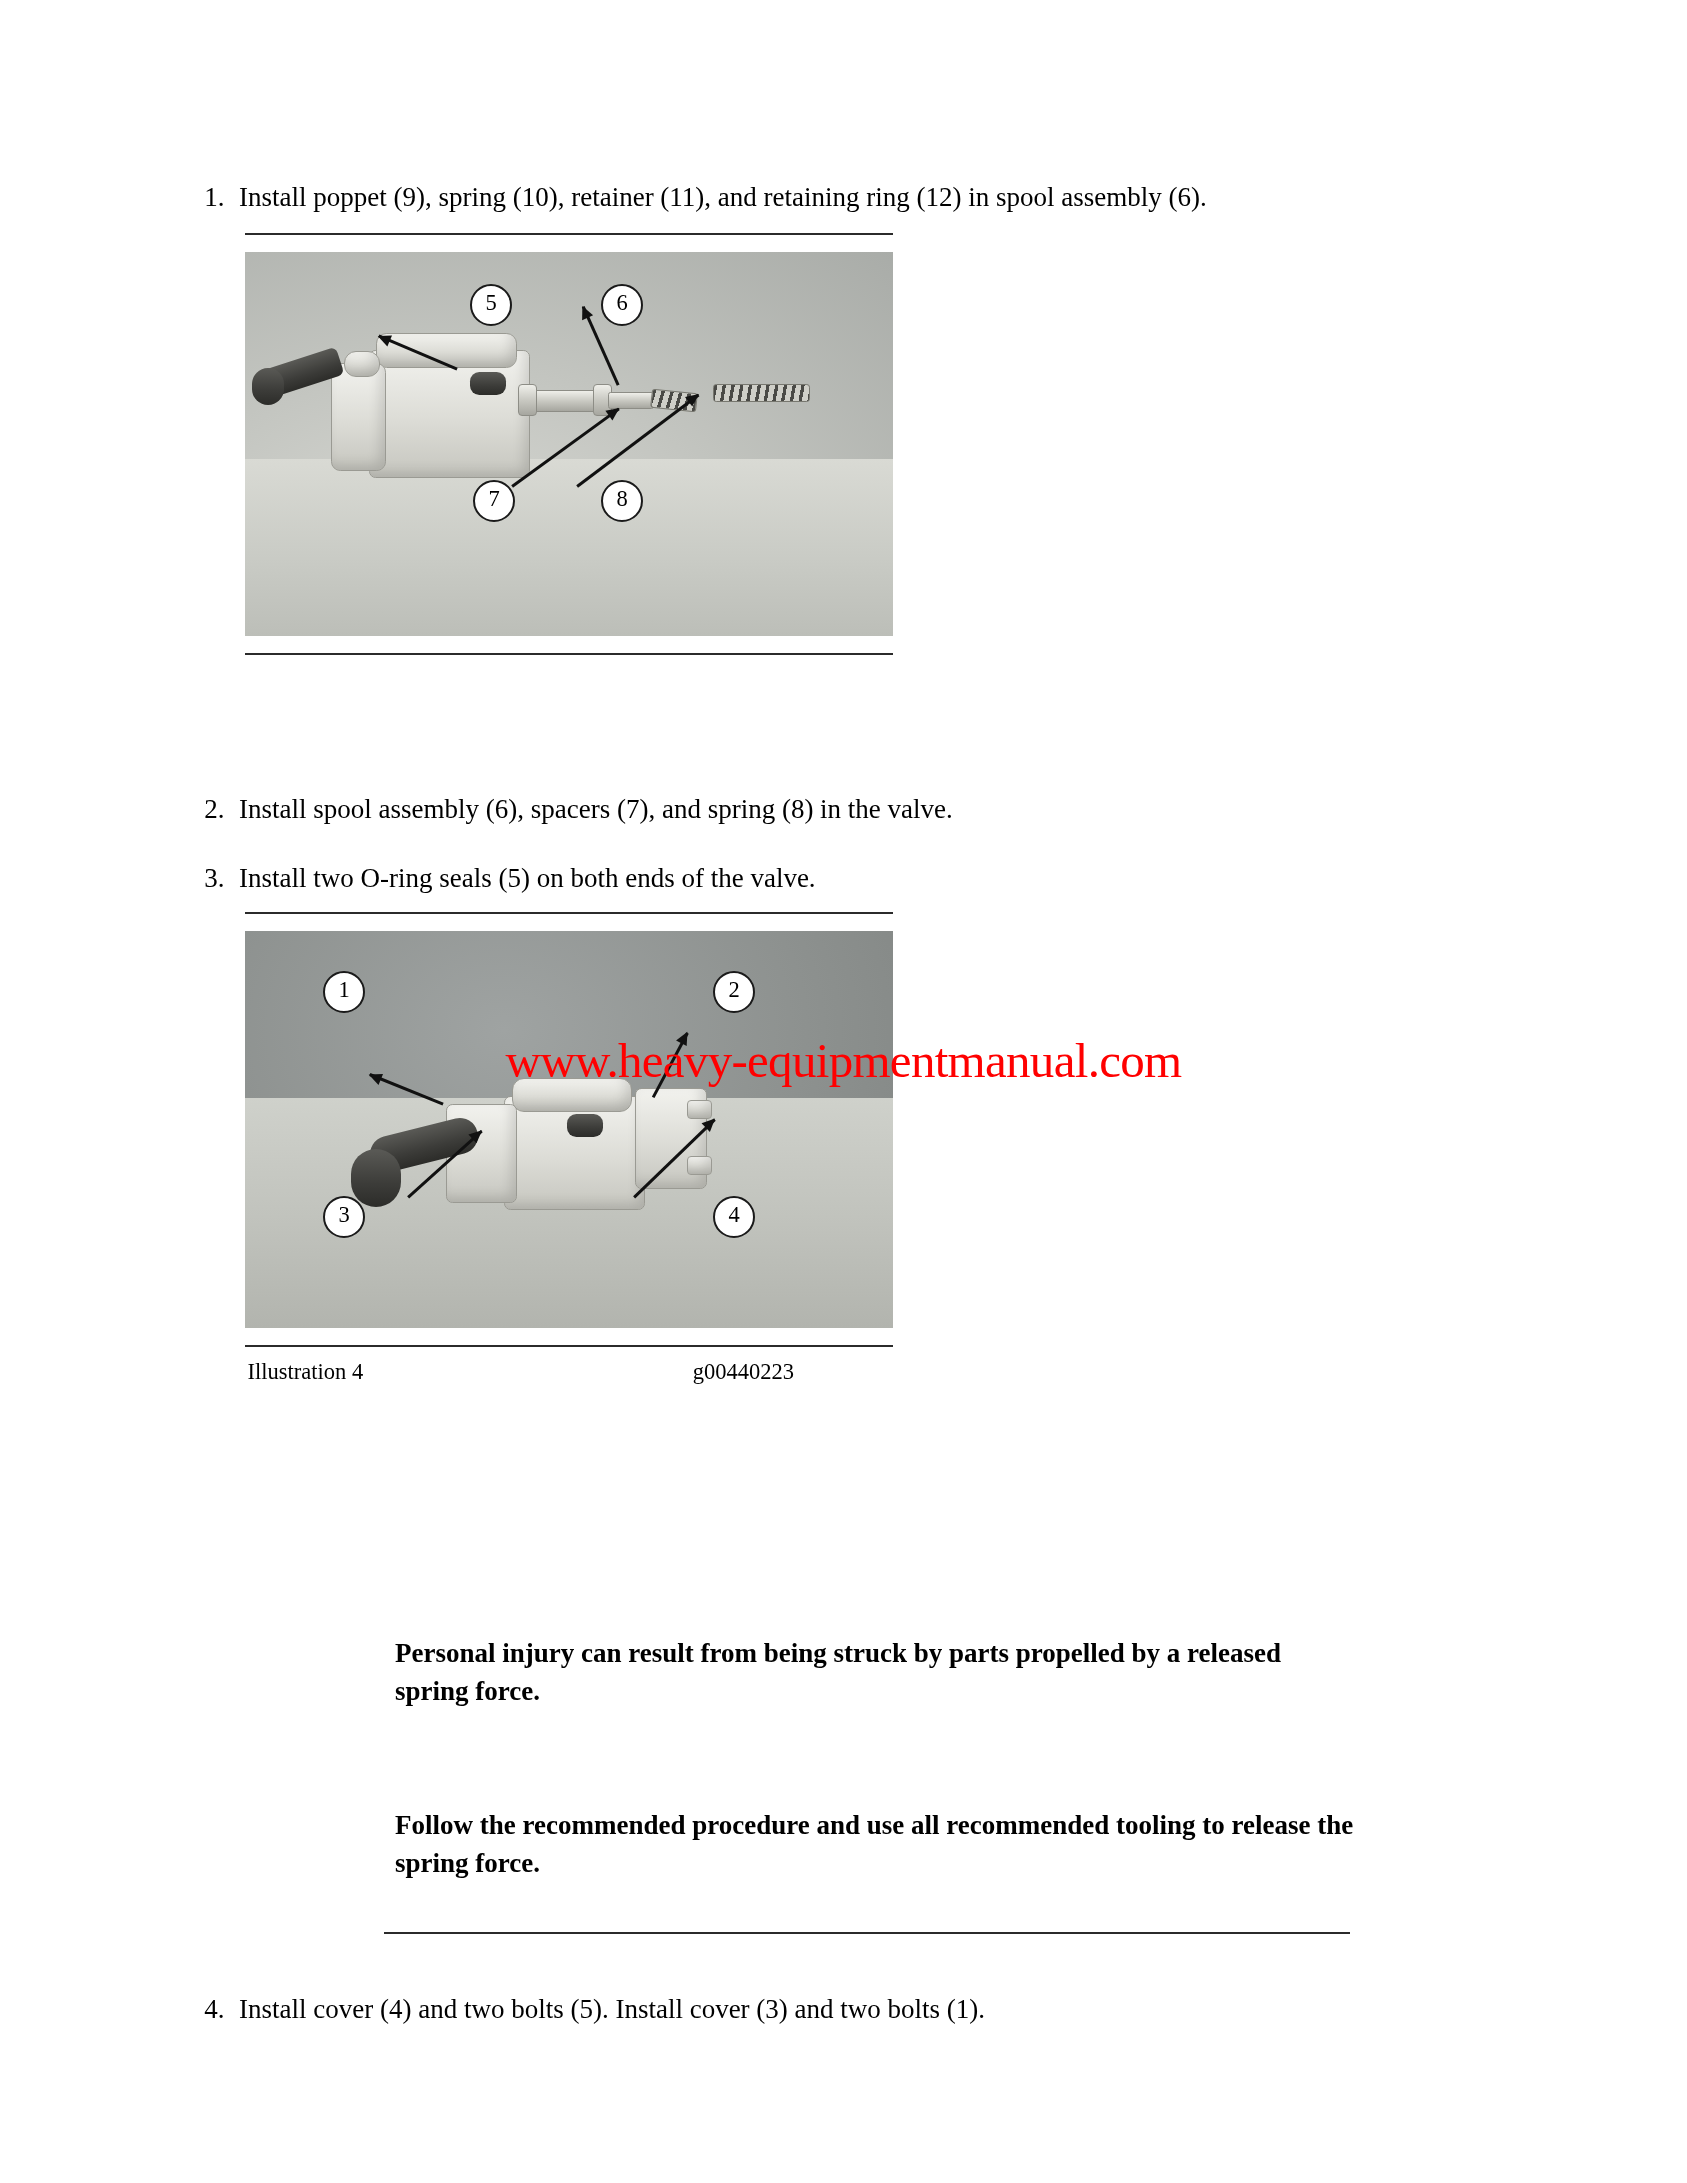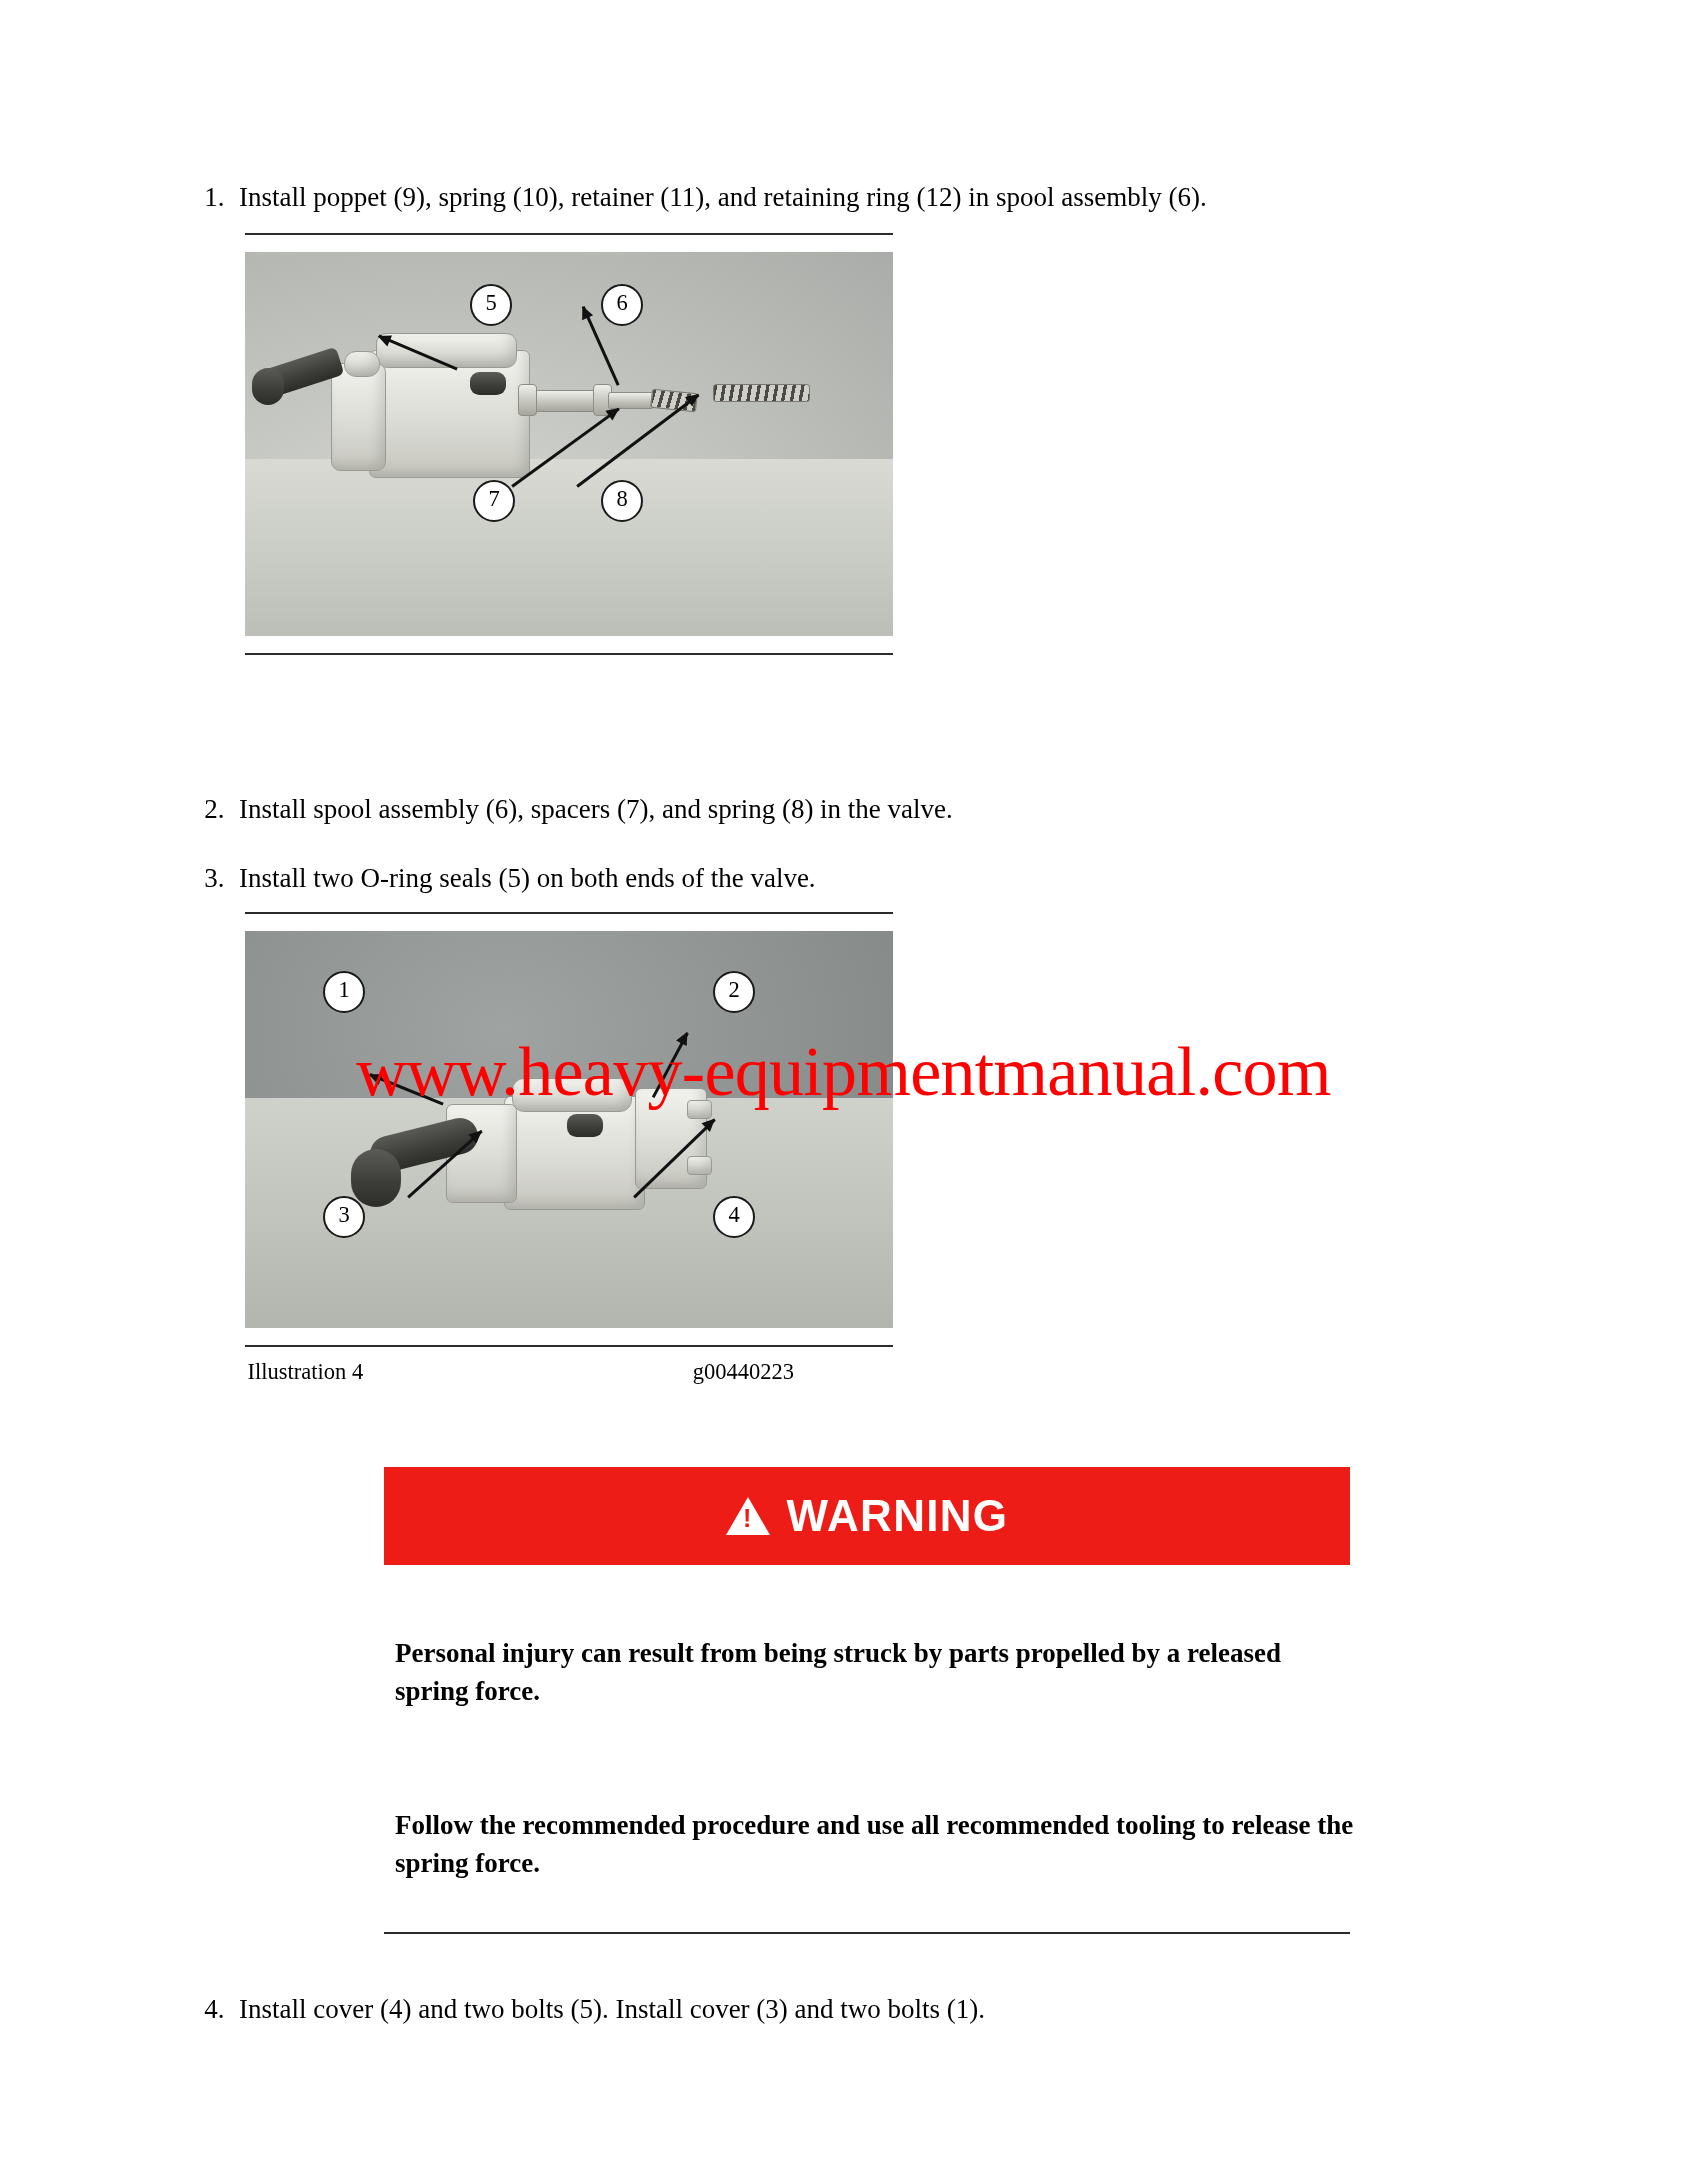--- a/index.html
+++ b/index.html
@@ -203,21 +203,21 @@
   }
 
   
   .watermark {
     position: absolute;
     left: 0;
     width: 1687px;
     text-align: center;
     color: #ff0000;
     font-family: "Liberation Serif", serif;
-    font-size: 70px;
+    font-size: 49px;
     font-weight: 400;
     letter-spacing: -0.7px;
     z-index: 20;
     pointer-events: none;
     white-space: nowrap;
   }
 </style>
 </head>
 <body>
 
@@ -306,24 +306,20 @@
     <div class="rule" style="margin-top:17px;"></div>
 
     <div class="caption">
       <span class="cap-left">Illustration 4</span>
       <span class="cap-right">g00440223</span>
     </div>
   </div>
 
   <div class="watermark" style="top:1032px;">www.heavy-equipmentmanual.com</div>
 
-  <div class="warn-banner" style="left:384px; top:1467px; width:966px; height:98px;">
-    <div class="warn-tri"></div>
-    <div class="warn-word">WARNING</div>
-  </div>
 
   <div class="warn-para" style="left:384px; top:1634px; width:966px;">Personal injury can result from being struck by parts propelled by a released spring force.</div>
   <div class="warn-para" style="left:384px; top:1806px; width:966px;">Follow the recommended procedure and use all recommended tooling to release the spring force.</div>
 
   <div class="warn-rule" style="left:384px; top:1932px; width:966px;"></div>
 
   <div class="step" style="left:195px; top:1991px; width:1323px;">
     <span class="step-num">4.</span>
     <span class="step-text">Install cover (4) and two bolts (5). Install cover (3) and two bolts (1).</span>
   </div>

